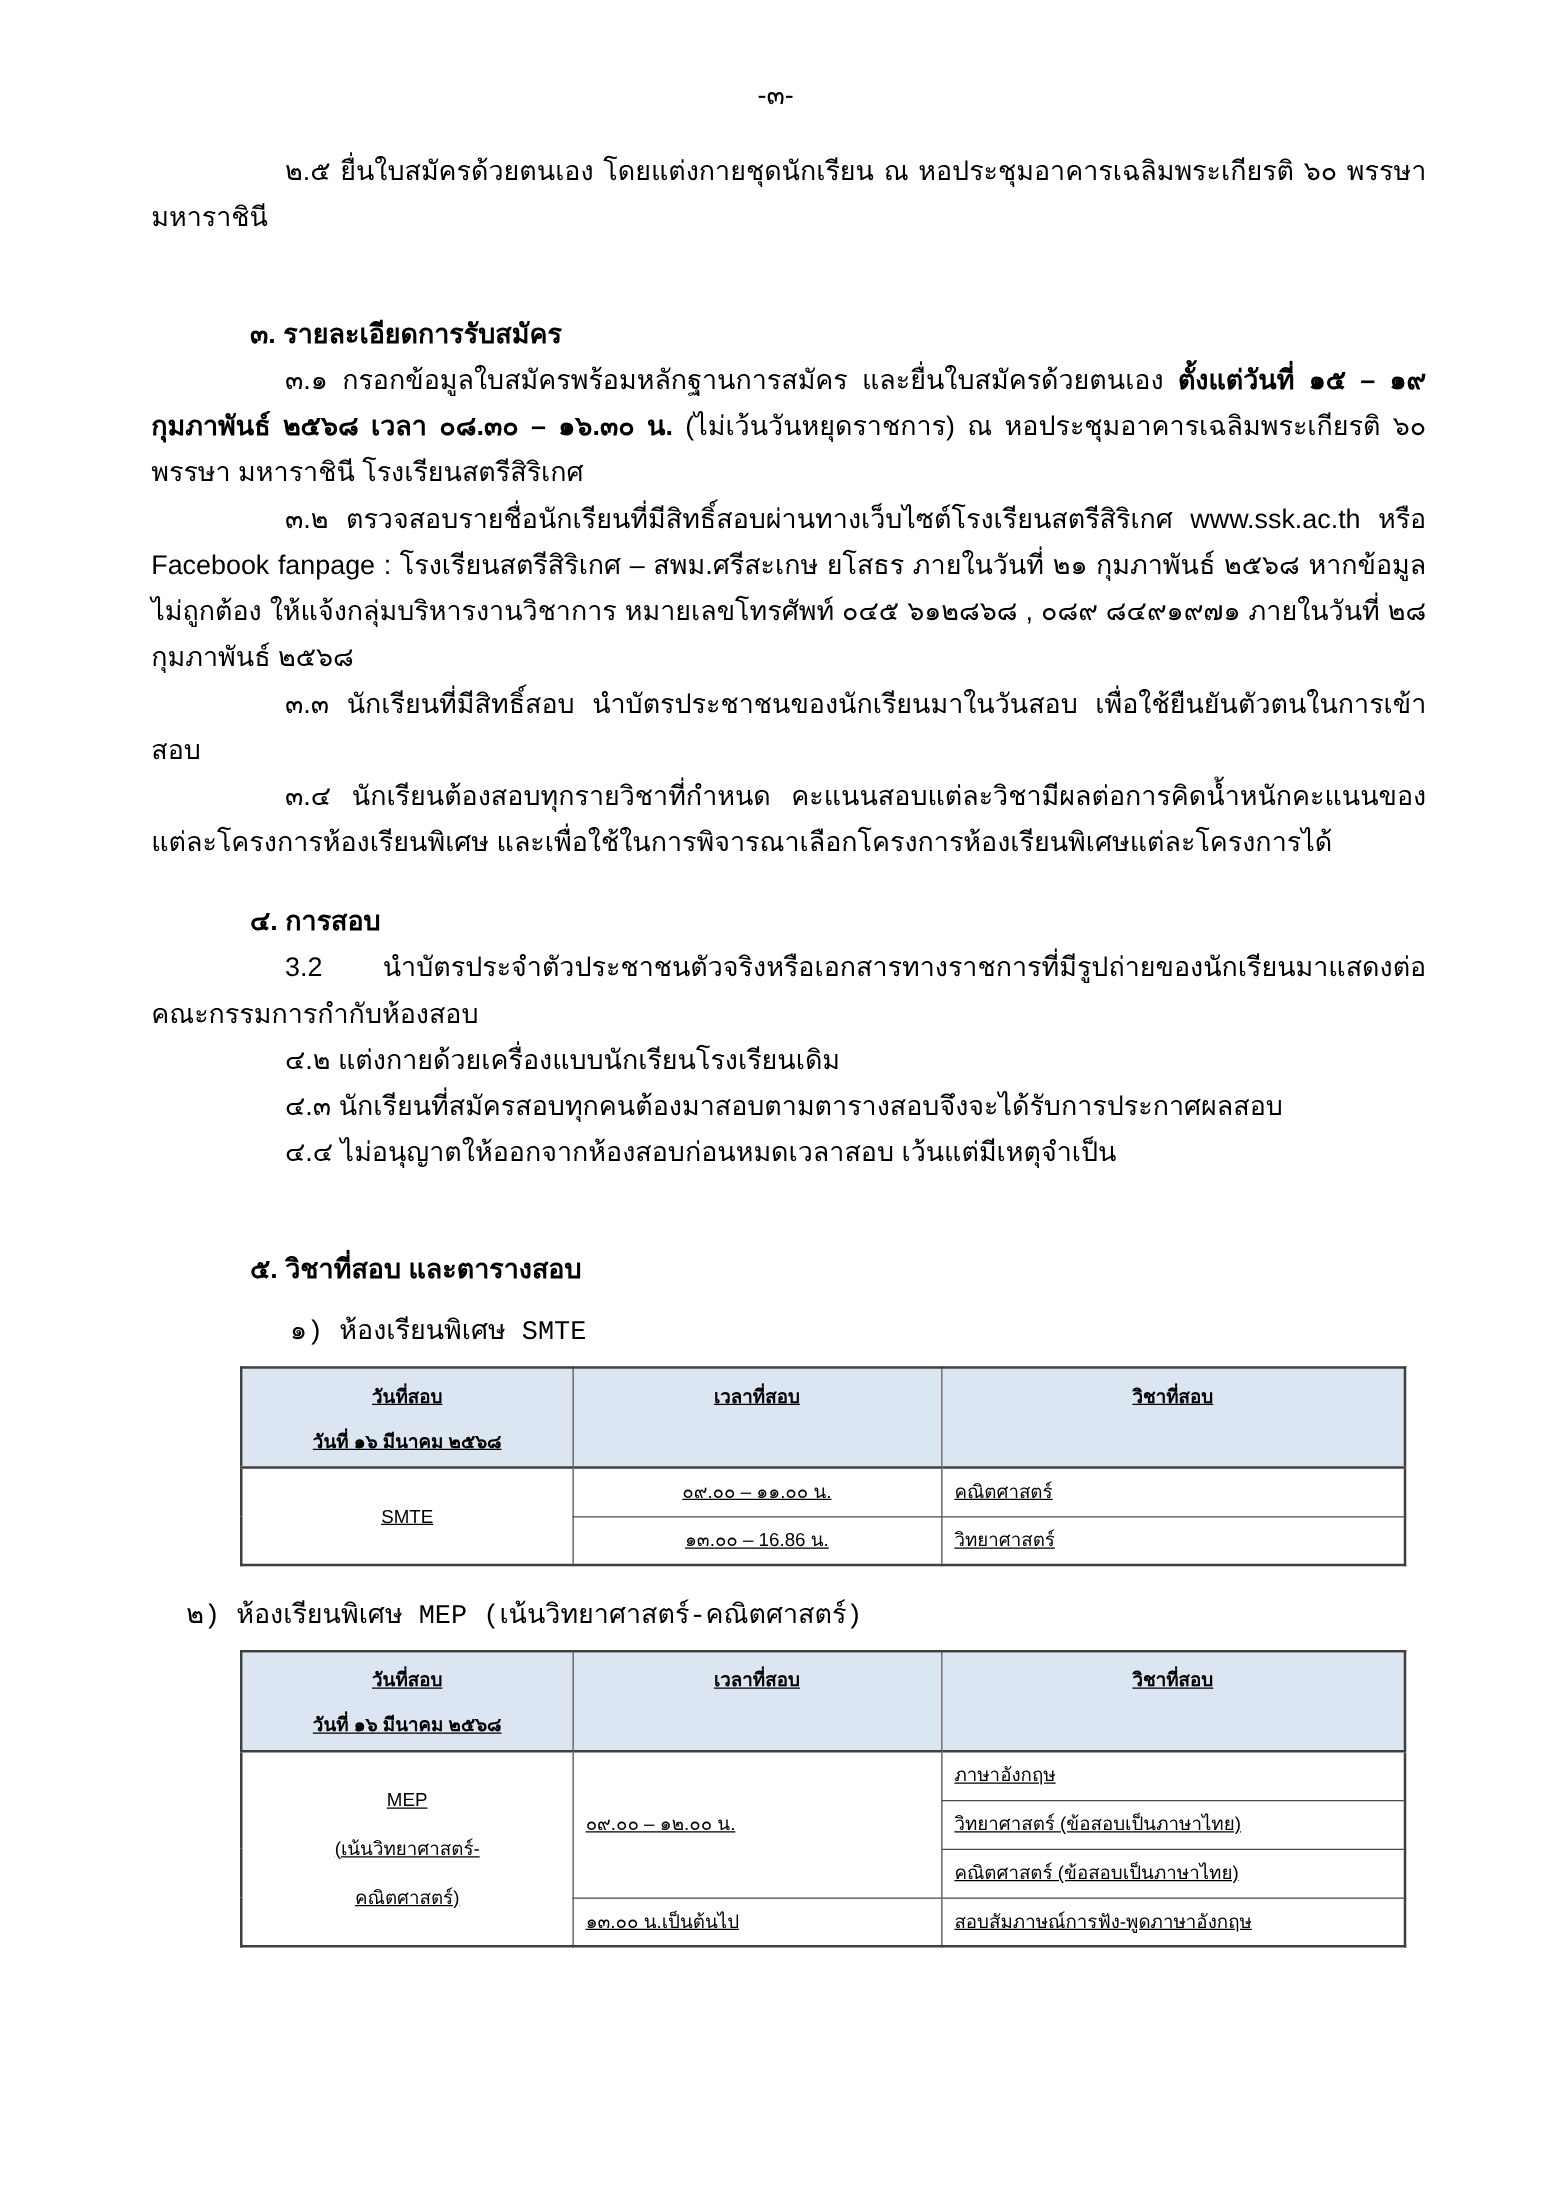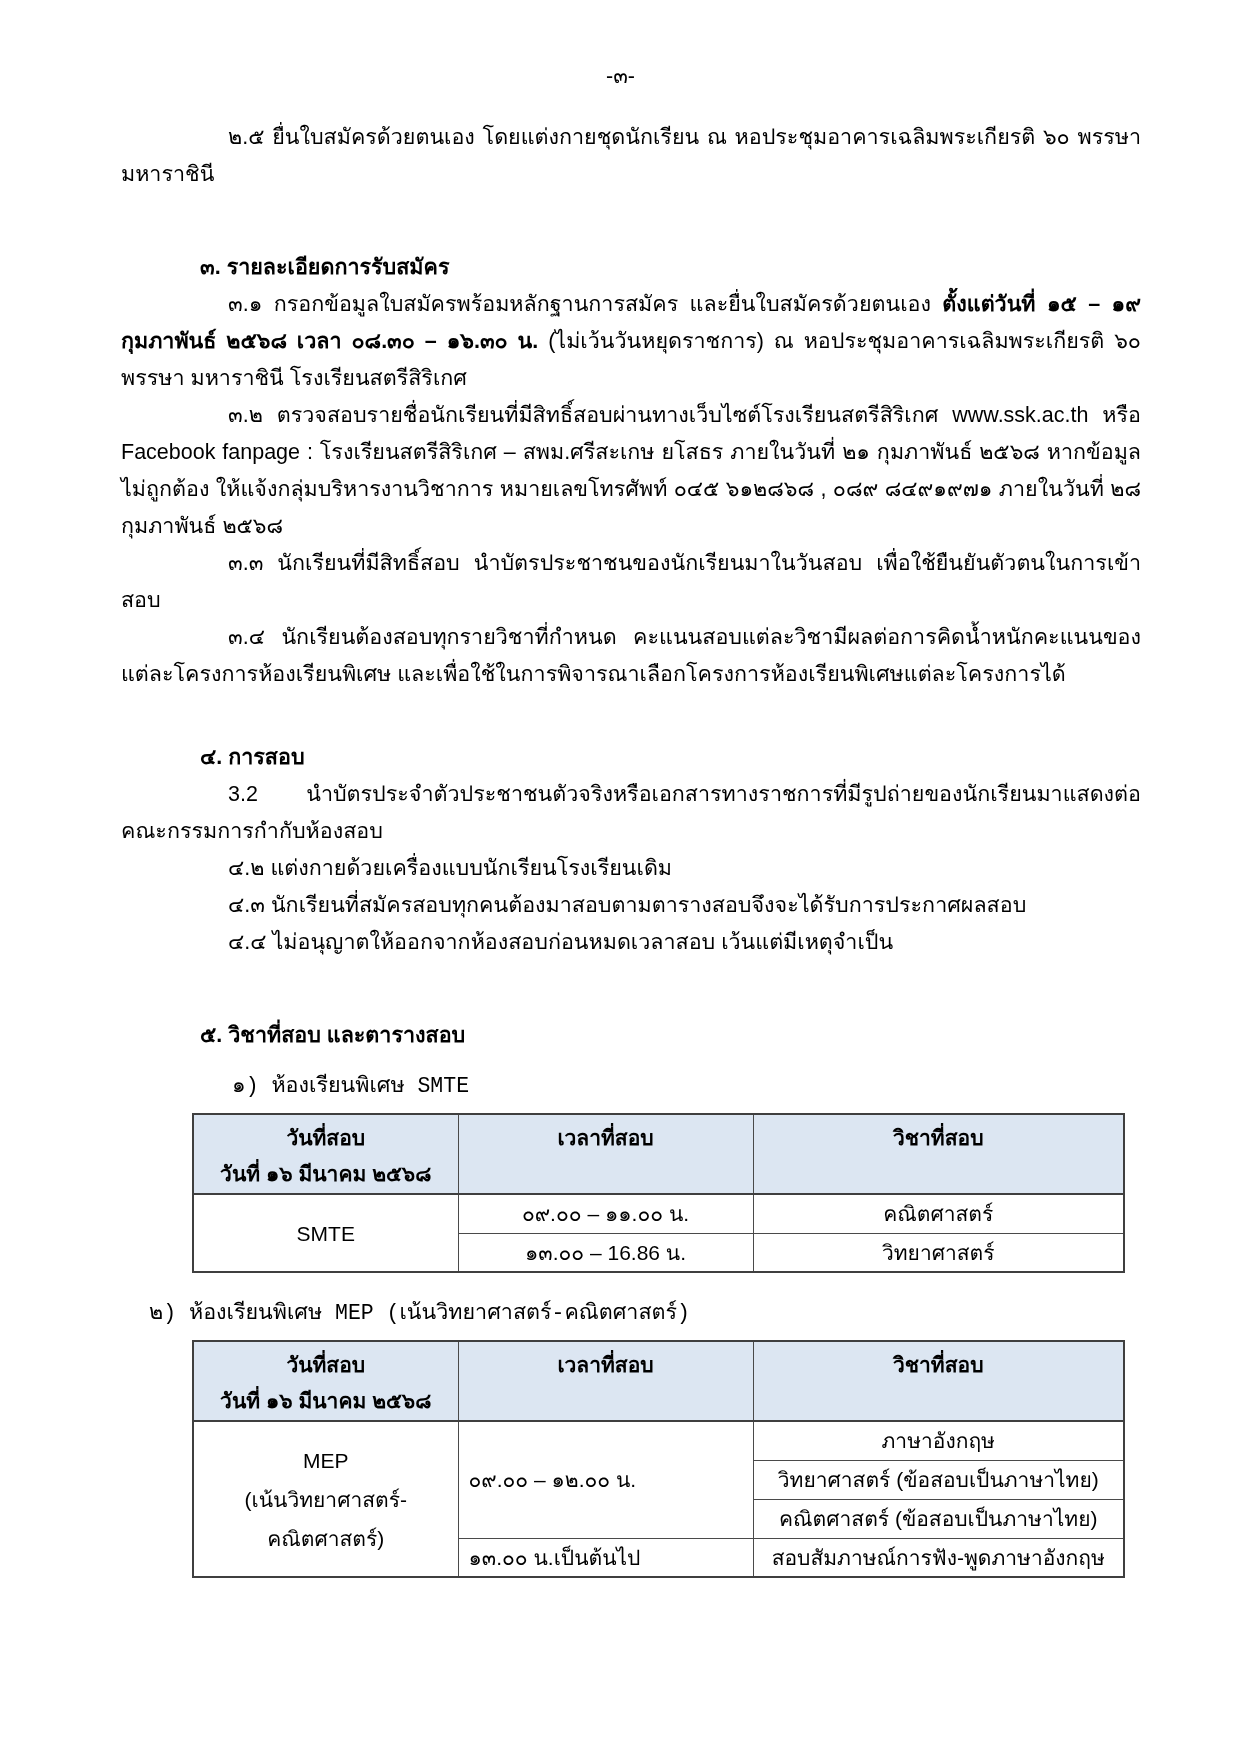--- a/index.html
+++ b/index.html
@@ -25,33 +25,34 @@
     margin:0;
     text-align:justify;
     overflow-wrap:break-word;
   }
   .first-indent{text-indent:107px;}
   .sec-heading{
     margin:0 0 0 79px;
     font-weight:bold;
   }
   .gap-lg{margin-top:56px;}
-  .gap-md{margin-top:46px;}
+  .gap-md{margin-top:26px;}
   .tbl-label{
     margin:14px 0 0 111px;
     font-family:Liberation Mono, monospace;
   }
   .tbl-label.second{margin-top:22px;margin-left:28px;}
   table.exam{
     border-collapse:collapse;
     table-layout:fixed;
     width:931px;
     margin:8px 0 0 71px;
     border:2px solid #3f3f3f;
-    font-size:21px;
+    font-size:15px;
+    text-decoration:underline;
   }
   table.exam col.c1{width:265px;}
   table.exam col.c2{width:295px;}
   table.exam col.c3{width:371px;}
   table.exam th, table.exam td{
     border:1px solid #4a4a4a;
     box-sizing:border-box;
     overflow:hidden;
   }
   table.exam thead th{
@@ -78,21 +79,21 @@
     line-height:39px;
   }
   td.time-center{text-align:center;}
   td.time-left{
     text-align:left;
     vertical-align:top;
     padding-left:14px;
     line-height:39px;
     margin-left:40px;
   }
-  td.subj{text-align:center;}
+  td.subj{text-align:left;}
   .prog-line{line-height:39px;}
 </style>
 </head>
 <body>
 
 <div class="page">
 
   <div class="pageno">-๓-</div>
 
   <p class="body-par first-indent" style="margin-top:24px;">๒.๕ ยื่นใบสมัครด้วยตนเอง โดยแต่งกายชุดนักเรียน ณ หอประชุมอาคารเฉลิมพระเกียรติ ๖๐ พรรษา มหาราชินี</p>

